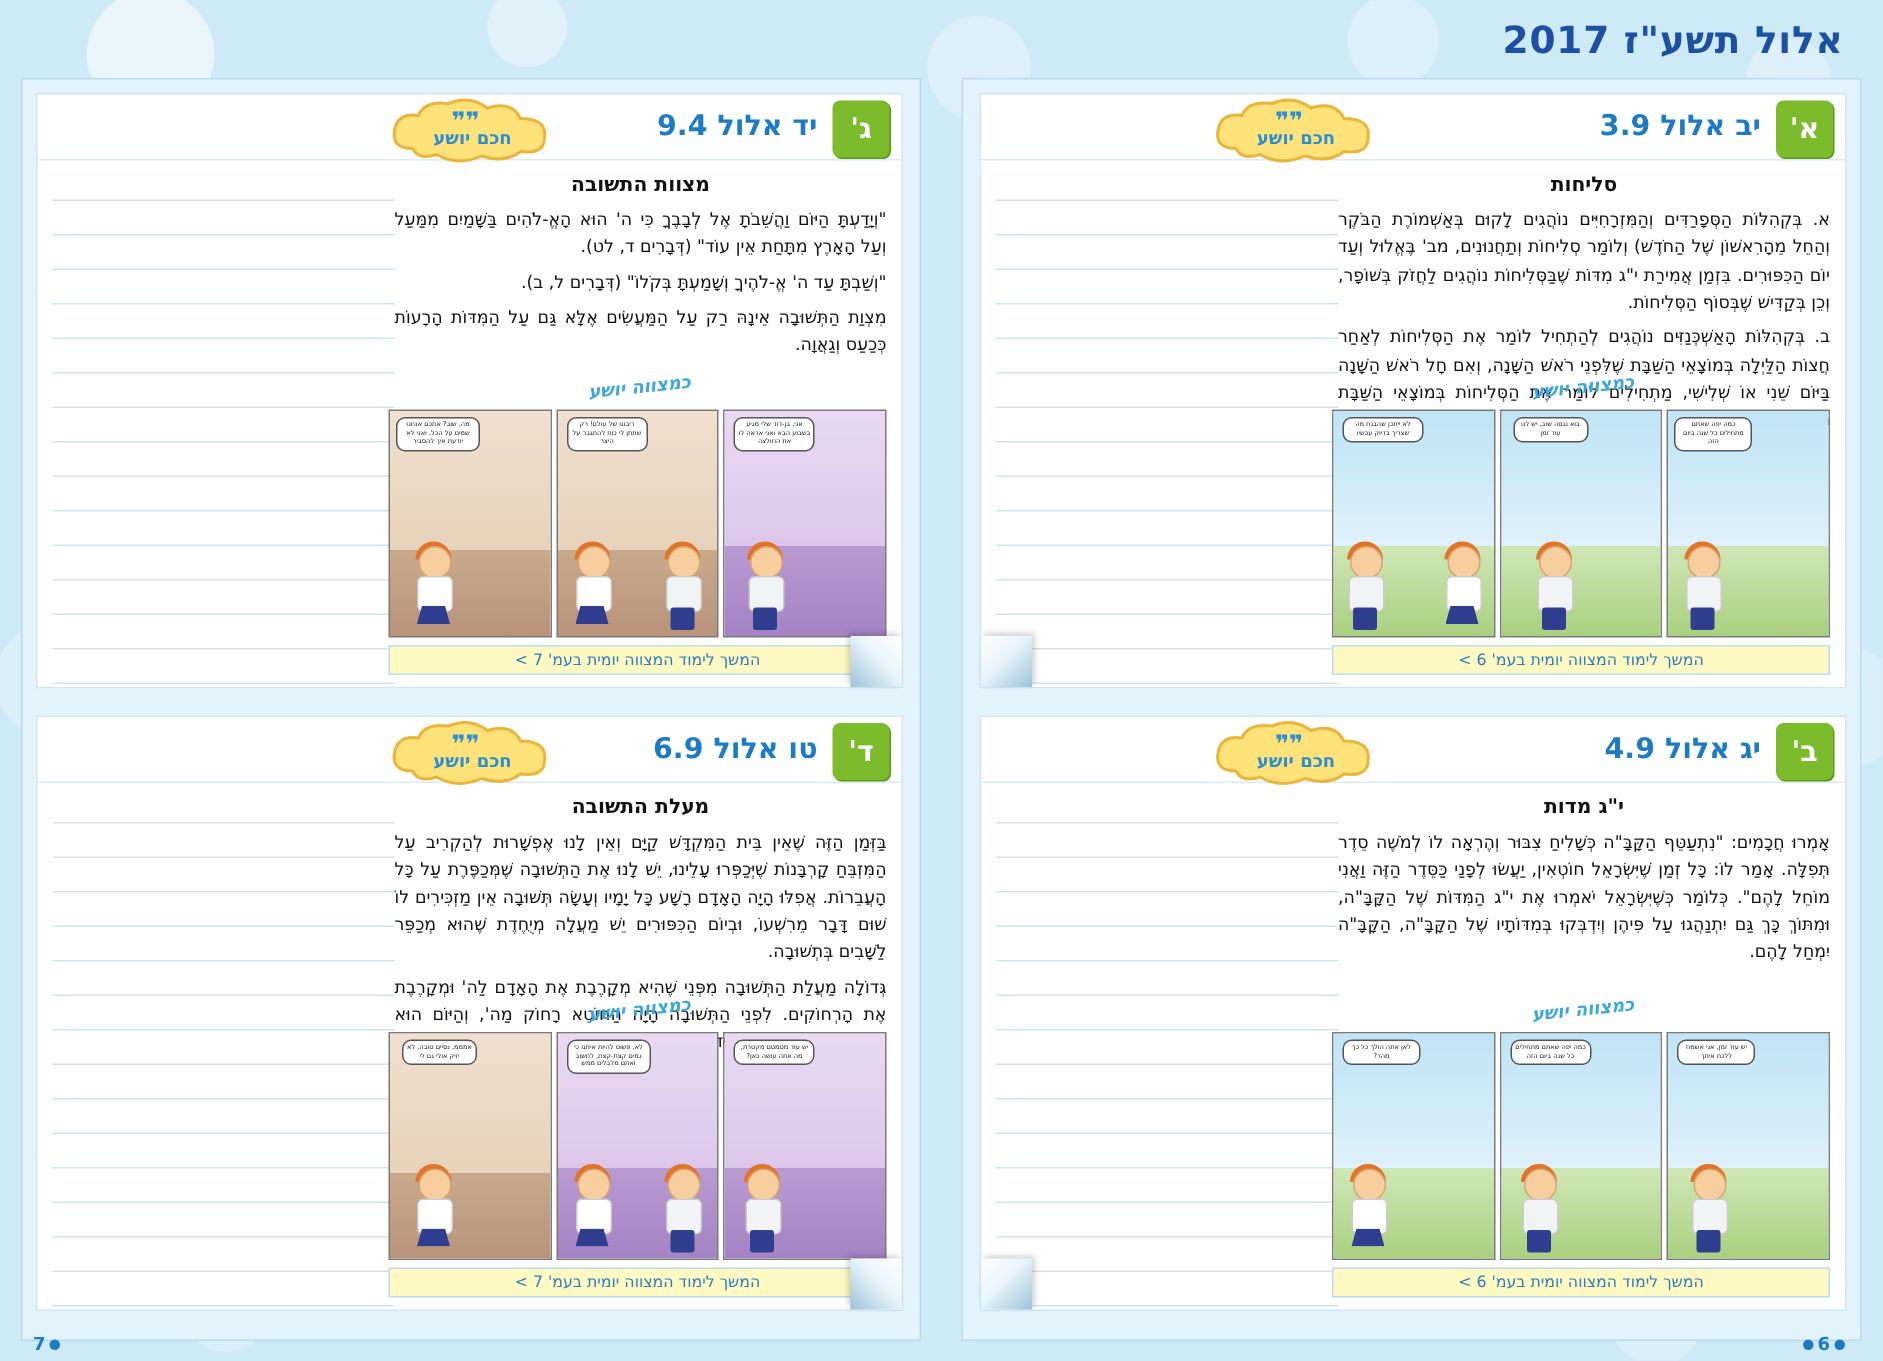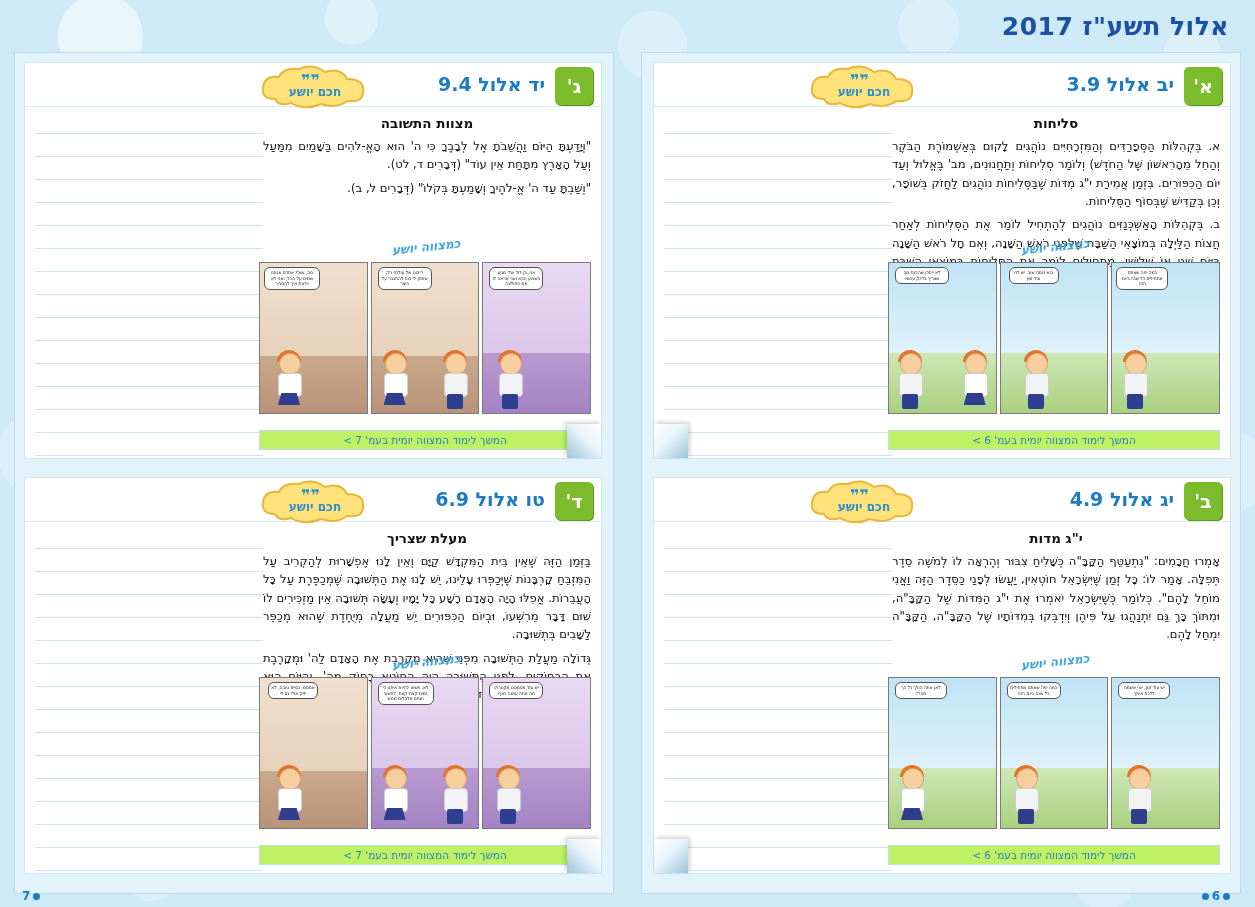--- a/index.html
+++ b/index.html
@@ -123,21 +123,21 @@
   .kid{
     position:absolute;bottom:4px;width:26px;height:56px;
   }
   .kid .head{position:absolute;top:0;left:3px;width:20px;height:20px;border-radius:50%;background:#f7cf9f;border:1px solid #d9a46f;}
   .kid .hair{position:absolute;top:-3px;left:1px;width:24px;height:12px;border-radius:12px 12px 0 0;background:#e2742a;}
   .kid .body{position:absolute;top:20px;left:2px;width:22px;height:22px;border-radius:4px;background:#f2f3f5;border:1px solid #ccc;}
   .kid .legs{position:absolute;top:41px;left:5px;width:16px;height:15px;background:#2f3e8f;border-radius:2px;}
   .kid.girl .body{background:#fff;}
   .kid.girl .skirt{position:absolute;top:40px;left:2px;width:22px;height:12px;background:#2f3e8f;clip-path:polygon(15% 0,85% 0,100% 100%,0 100%);}
   .footer-note{
-    margin-top:16px;height:18px;background:#bef264;border:1px solid #bbdced;
+    margin-top:5px;height:18px;background:#fef9c3;border:1px solid #bbdced;
     color:#2a7fbb;font-size:10.5px;display:flex;align-items:center;justify-content:center;
   }
   
   .curl{
     position:absolute;bottom:0;right:0;width:34px;height:34px;
     background:linear-gradient(225deg,#ffffff 0%,#e8f4fb 45%,#9dc3d8 100%);
     box-shadow:-2px -2px 4px rgba(0,0,0,.18);
   }
   .curl.left{left:0;right:auto;background:linear-gradient(135deg,#ffffff 0%,#e8f4fb 45%,#9dc3d8 100%);box-shadow:2px -2px 4px rgba(0,0,0,.18);}
   .pagenum{
@@ -337,20 +337,21 @@
           </svg>
           <span class="quote-marks">❞❞</span>
           <div class="cloud-label">חכם יושע</div>
         </div>
       </div>
 
       <div class="col-text">
         <div class="sec-title">מצוות התשובה</div>
         <p class="para">"וְיָדַעְתָּ הַיּוֹם וַהֲשֵׁבֹתָ אֶל לְבָבֶךָ כִּי ה' הוּא הָאֱ-לֹהִים בַּשָּׁמַיִם מִמַּעַל וְעַל הָאָרֶץ מִתָּחַת אֵין עוֹד" (דְּבָרִים ד, לט).</p>
         <p class="para">"וְשַׁבְתָּ עַד ה' אֱ-לֹהֶיךָ וְשָׁמַעְתָּ בְּקֹלוֹ" (דְּבָרִים ל, ב).</p>
+        <p class="para">מִצְוַת הַתְּשׁוּבָה אֵינָהּ רַק עַל הַמַּעֲשִׂים אֶלָּא גַּם עַל הַמִּדּוֹת הָרָעוֹת כְּכַעַס וְגַאֲוָה.</p>
       </div>
 
       <div class="lines">
         <div class="ln"></div>
           <div class="ln"></div>
           <div class="ln"></div>
           <div class="ln"></div>
         <div class="ln"></div>
           <div class="ln"></div>
           <div class="ln"></div>
@@ -421,21 +422,21 @@
         <div class="cloud" style="left:230px;">
           <svg width="120" height="48" viewBox="0 0 120 48">
             <path d="M20 34 Q6 34 8 22 Q10 10 24 12 Q28 2 44 4 Q58 -2 70 7 Q86 2 92 14 Q110 14 108 27 Q108 38 92 36 Q82 44 66 39 Q50 46 36 38 Q24 42 20 34 Z" fill="#ffe27a" stroke="#e9b53b" stroke-width="2"></path>
           </svg>
           <span class="quote-marks">❞❞</span>
           <div class="cloud-label">חכם יושע</div>
         </div>
       </div>
 
       <div class="col-text">
-        <div class="sec-title">מעלת שצריך</div>
+        <div class="sec-title">מעלת התשובה</div>
         <p class="para">בַּזְּמַן הַזֶּה שֶׁאֵין בֵּית הַמִּקְדָּשׁ קַיָּם וְאֵין לָנוּ אֶפְשָׁרוּת לְהַקְרִיב עַל הַמִּזְבֵּחַ קָרְבָּנוֹת שֶׁיְּכַפְּרוּ עָלֵינוּ, יֵשׁ לָנוּ אֶת הַתְּשׁוּבָה שֶׁמְּכַפֶּרֶת עַל כָּל הָעֲבֵרוֹת. אֲפִלּוּ הָיָה הָאָדָם רָשָׁע כָּל יָמָיו וְעָשָׂה תְּשׁוּבָה אֵין מַזְכִּירִים לוֹ שׁוּם דָּבָר מֵרִשְׁעוֹ, וּבְיוֹם הַכִּפּוּרִים יֵשׁ מַעֲלָה מְיֻחֶדֶת שֶׁהוּא מְכַפֵּר לַשָּׁבִים בְּתְשׁוּבָה.</p>
         <p class="para">גְּדוֹלָה מַעֲלַת הַתְּשׁוּבָה מִפְּנֵי שֶׁהִיא מְקָרֶבֶת אֶת הָאָדָם לַה' וּמְקָרֶבֶת אֶת הָרְחוֹקִים. לִפְנֵי הַתְּשׁוּבָה הָיָה הַחוֹטֵא רָחוֹק מַה', וְהַיּוֹם הוּא אָהוּב וְנֶחְמָד, קָרוֹב וְיָדִיד.</p>
       </div>
 
       <div class="lines">
         <div class="ln"></div>
           <div class="ln"></div>
           <div class="ln"></div>
           <div class="ln"></div>
         <div class="ln"></div>

